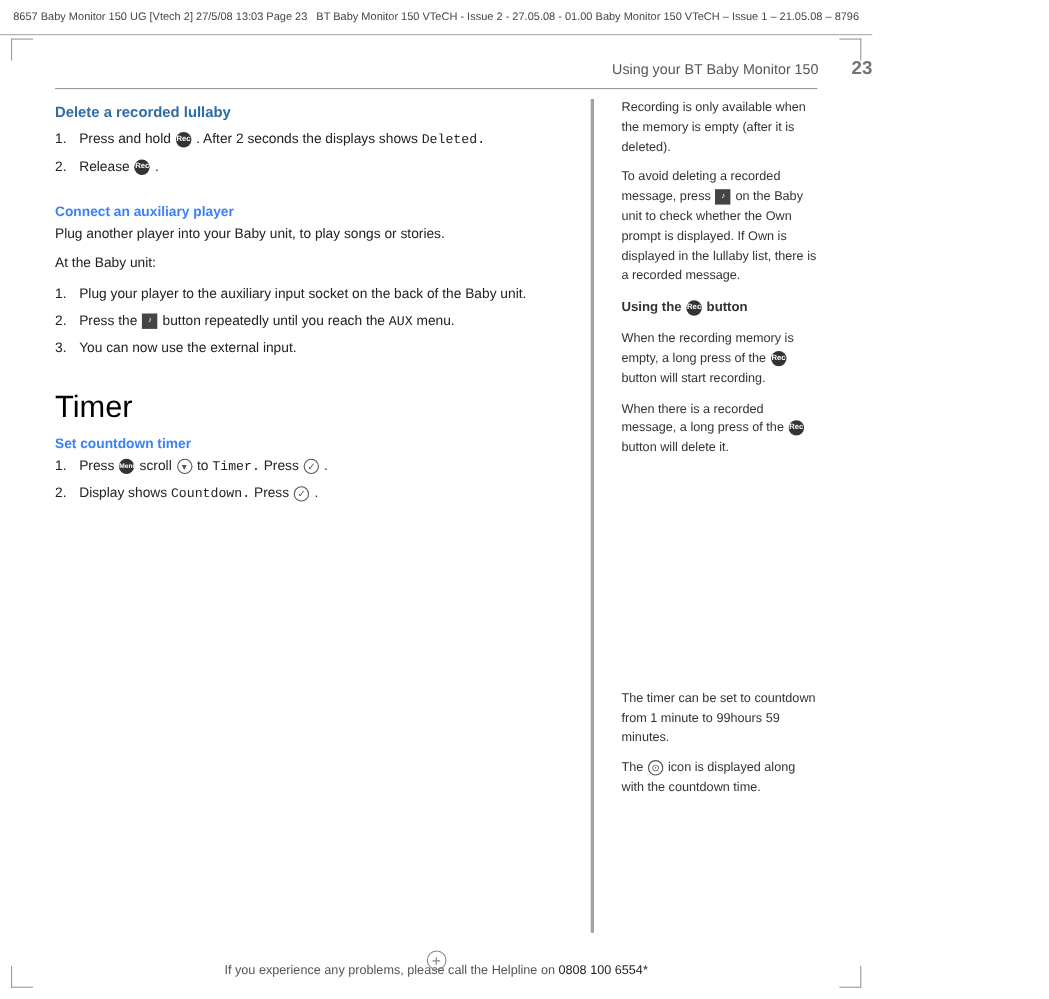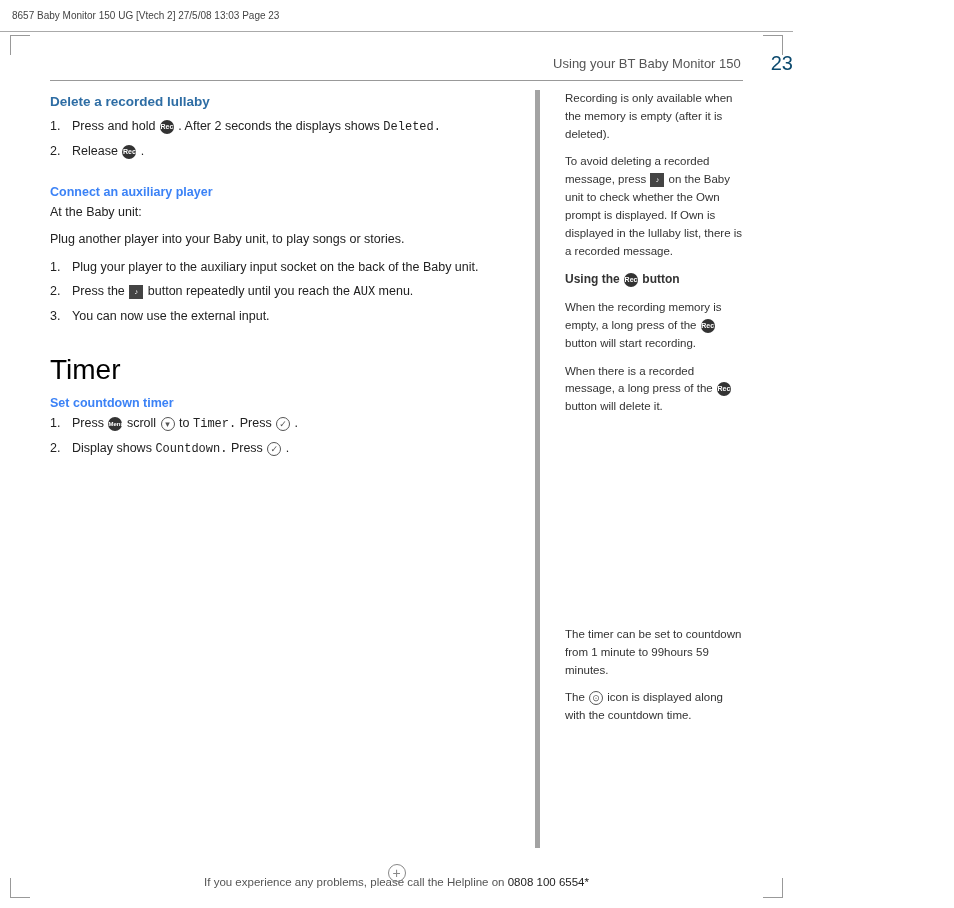--- a/index.html
+++ b/index.html
@@ -57,23 +57,23 @@
       align-items: center;
     }
 
     .page-header-title {
       font-size: 13px;
       color: #555;
       margin-right: 30px;
     }
 
     .page-header-number {
-      font-size: 20px;
-      color: #0c4a6e;
-      font-weight: normal;
+      font-size: 17px;
+      color: #737373;
+      font-weight: bold;
     }
 
     .page-header-rule {
       position: absolute;
       top: 80px;
       left: 50px;
       right: 50px;
       height: 1px;
       background: #999;
     }
@@ -86,21 +86,21 @@
       right: 50px;
       bottom: 60px;
       display: flex;
       gap: 0;
     }
 
     
     .left-col {
       flex: 0 0 490px;
       padding-right: 30px;
-      border-right: 5px solid #a3a3a3;
+      border-right: 3px solid #a3a3a3;
     }
 
     
     .right-col {
       flex: 1;
       padding-left: 25px;
     }
 
     
     .section-heading {
@@ -273,20 +273,21 @@
       color: #888;
     }
   </style>
 </head>
 <body>
 
 <div class="page-container">
 
   <div class="top-header">
     <span class="top-header-left">8657 Baby Monitor 150 UG [Vtech 2]   27/5/08  13:03   Page 23</span>
+    <span class="top-header-right">BT Baby Monitor 150 VTeCH - Issue 2 - 27.05.08 - 01.00 Baby Monitor 150 VTeCH – Issue 1 – 21.05.08 – 8796</span>
   </div>
 
   <div class="crop-tl"></div>
   <div class="crop-tr"></div>
   <div class="crop-bl"></div>
   <div class="crop-br"></div>
 
   <div class="page-header">
     <span class="page-header-title">Using your BT Baby Monitor 150</span>
     <span class="page-header-number">23</span>
@@ -316,22 +317,22 @@
             <span class="icon-circle">Rec</span>
             <span>.</span>
           </span>
         </li>
       </ol>
 
       <div class="section-spacer"></div>
 
       <div class="section-heading-sm">Connect an auxiliary player</div>
 
+      <p class="para">Plug another player into your Baby unit, to play songs or stories.</p>
       <p class="para">At the Baby unit:</p>
-      <p class="para">Plug another player into your Baby unit, to play songs or stories.</p>
 
       <ol class="num-list">
         <li>
           <span class="num">1.</span>
           <span class="content">Plug your player to the auxiliary input socket on the back of the Baby unit.</span>
         </li>
         <li>
           <span class="num">2.</span>
           <span class="content">
             <span>Press the</span>

